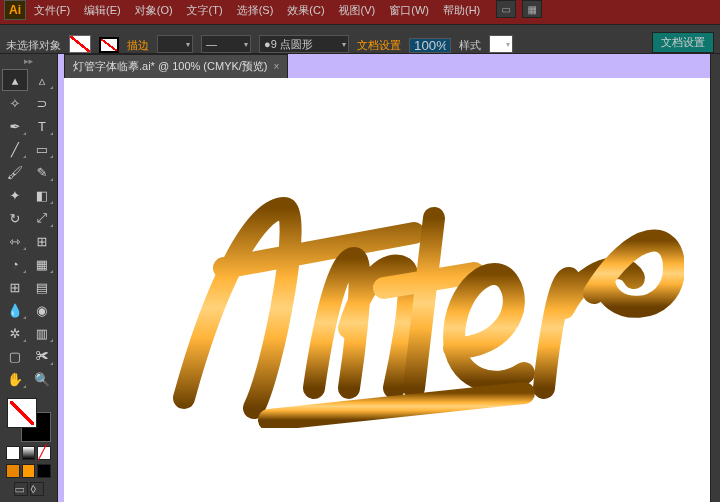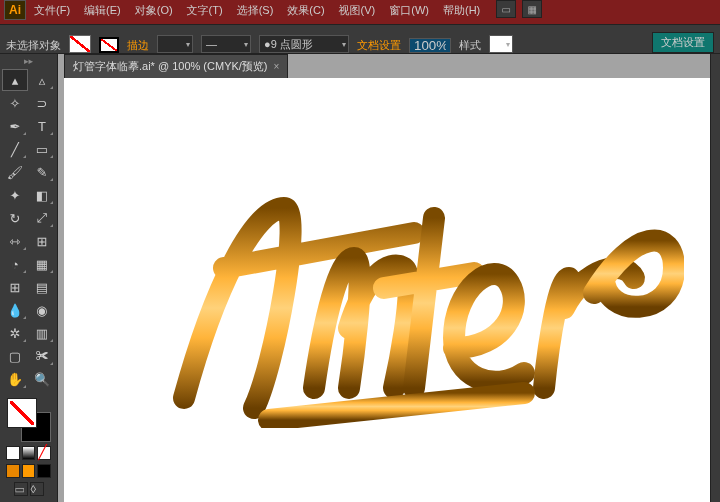--- a/index.html
+++ b/index.html
@@ -26,21 +26,21 @@
 .tool { width: 26px; height: 22px; background: #3a3a3a; display: flex; align-items: center; justify-content: center; color: #ccc; font-size: 13px; border: 1px solid transparent; position: relative; }
 .tool.selected { background: #2a2a2a; border: 1px solid #666; }
 .tool .corner { position: absolute; right: 1px; bottom: 1px; width: 0; height: 0; border-right: 3px solid #888; border-top: 3px solid transparent; }
 .color-ctrl { padding: 4px; }
 .fg-bg { position: relative; width: 44px; height: 44px; margin: 2px auto; }
 .fg { position: absolute; left: 0; top: 0; width: 30px; height: 30px; background: #fff; border: 1px solid #222; }
 .fg::after { content: ""; position: absolute; inset: 2px; background: linear-gradient(to top right, transparent 44%, red 44%, red 56%, transparent 56%); }
 .bg { position: absolute; right: 0; bottom: 0; width: 30px; height: 30px; background: #000; border: 1px solid #666; }
 .sw-row { display: flex; gap: 2px; padding: 2px; justify-content: center; }
 .mini-sw { width: 14px; height: 14px; border: 1px solid #222; }
-.canvas-area { flex: 1; display: flex; flex-direction: column; background: #a3a3a3; text-align: center; }
+.canvas-area { flex: 1; display: flex; flex-direction: column; background: #c4b5fd; text-align: center; }
 .tab-bar { height: 24px; display: flex; align-items: flex-end; padding-left: 6px; }
 .doc-tab { background: #4a4a4a; padding: 4px 8px; font-size: 11px; color: #ddd; border: 1px solid #222; border-bottom: none; display: flex; align-items: center; gap: 6px; }
 .tab-close { color: #aaa; font-size: 10px; }
 .canvas-wrap { flex: 1; position: relative; overflow: hidden; }
 .canvas { position: absolute; left: 6px; top: 0; right: 0; bottom: 0; background: #fff; }
 .artwork { position: absolute; left: 90px; top: 60px; width: 530px; height: 290px; }
 .panel-dock { width: 10px; background: #3a3a3a; border-left: 1px solid #222; }
 </style>
 </head>
 <body>

